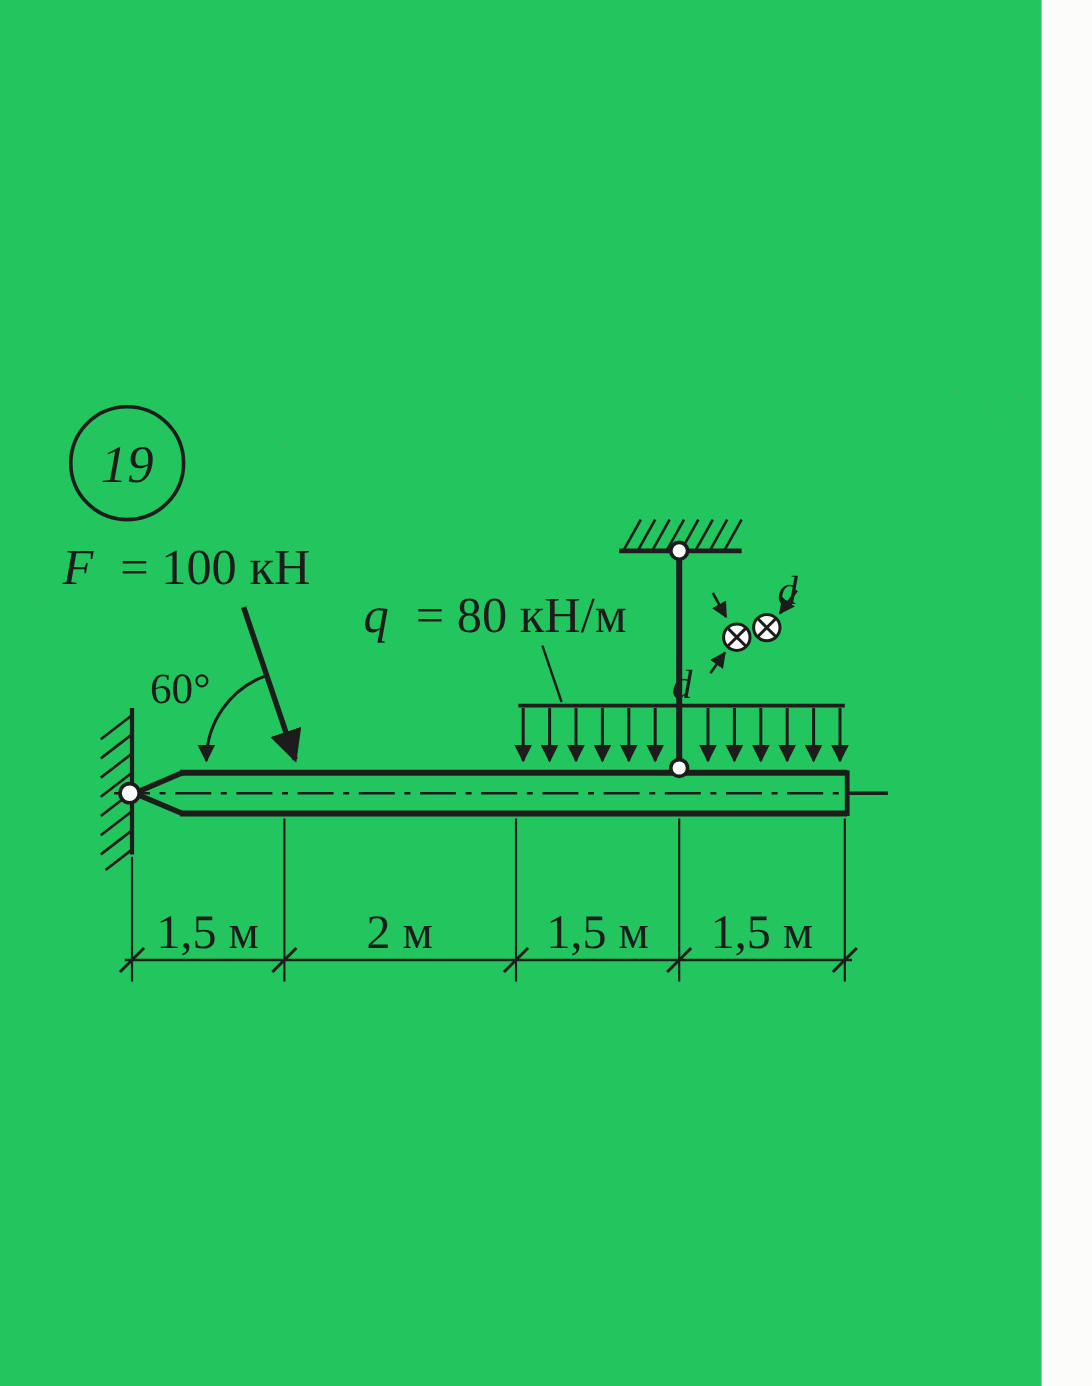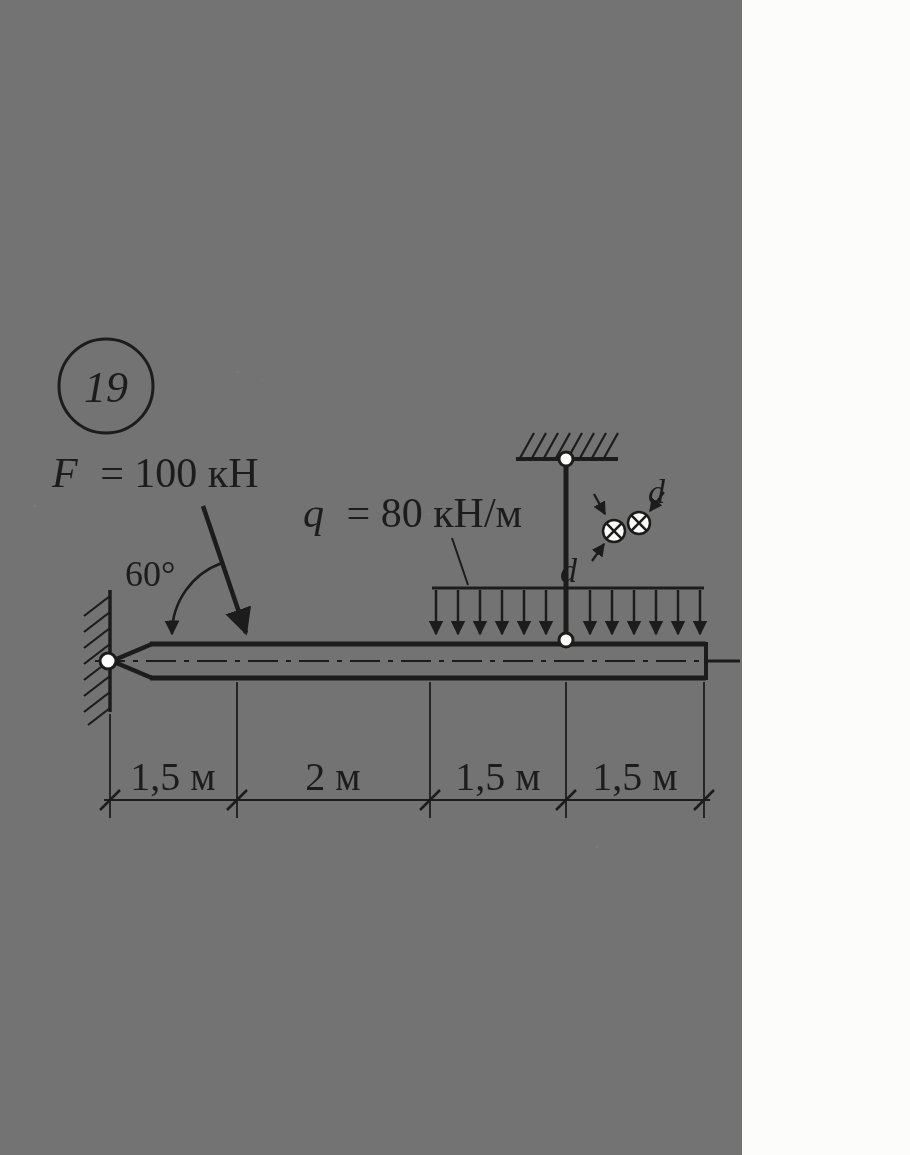--- a/index.html
+++ b/index.html
@@ -2,23 +2,23 @@
 <html><head>
 <meta charset="utf-8">
 <style>
   html, body {
     margin: 0;
     padding: 0;
     background: #fcfcfa;
   }
   .page {
     position: relative;
-    width: 742px;
+    width: 868px;
     height: 1155px;
-    background: #737373;
+    background: #22c55e;
     overflow: hidden;
     font-family: "Liberation Serif", "DejaVu Serif", serif;
   }
   svg { display: block; }
   text {
     font-family: "Liberation Serif", "DejaVu Serif", serif;
     fill: #1c1c1c;
   }
   .it { font-style: italic; }
   .up { font-style: normal; }

